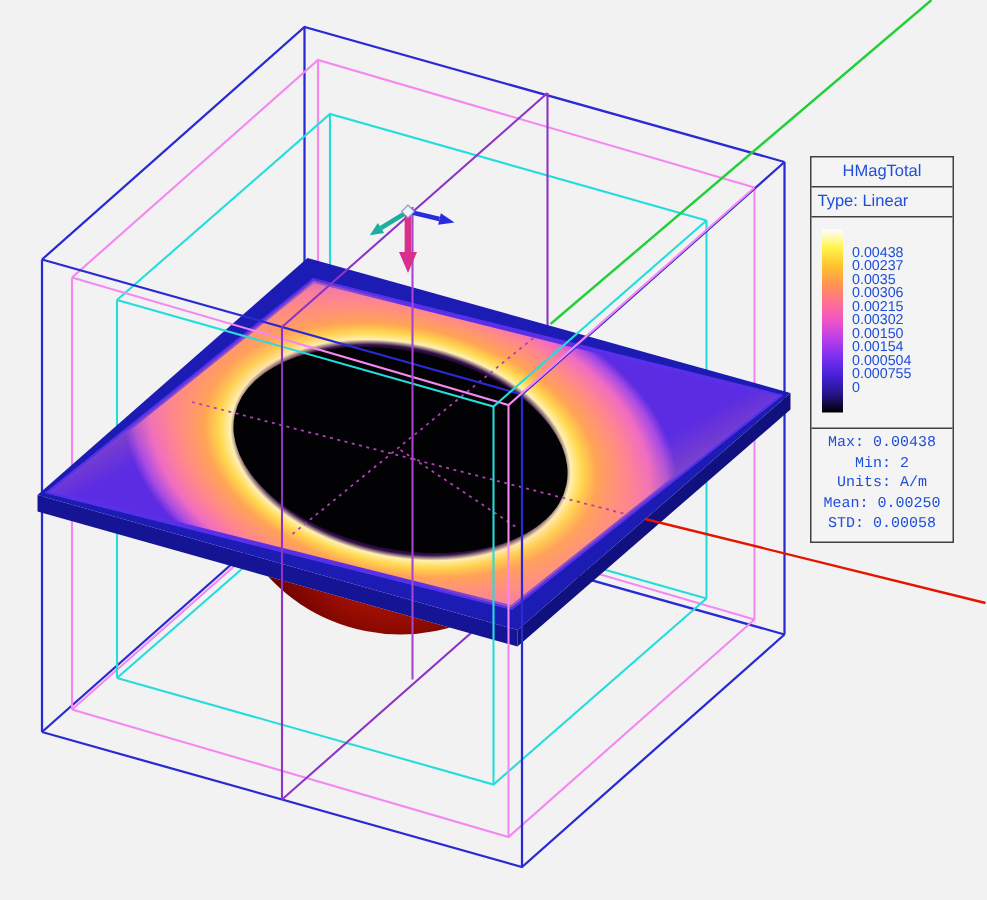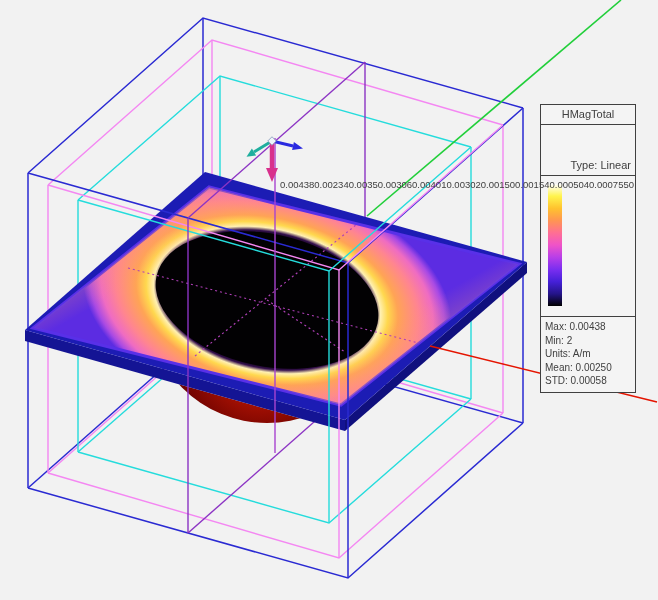--- a/index.html
+++ b/index.html
@@ -1,28 +1,28 @@
 <!DOCTYPE html>
 <html><head>
 <meta charset="utf-8">
 <style>
   html,body{margin:0;padding:0;}
   body{background:#e9e9e9;font-family:"Liberation Sans",sans-serif;}
   #stage{position:relative;width:658px;height:600px;background:#f2f2f2;overflow:hidden;}
   #scene{position:absolute;left:0;top:0;}
   .legend{position:absolute;left:540px;top:104px;width:96px;background:#f4f4f4;
-          border:1px solid #404040;color:#404040;box-sizing:border-box;}
+          border:1px solid #404040;color:#1d4ed8;box-sizing:border-box;}
   .legend .cell{border-bottom:1px solid #404040;font-size:11px;line-height:13px;
           padding:3px 2px;text-align:center;white-space:nowrap;}
-  .legend .type-cell{text-align:right;padding:3px 4px;margin-top:31px;}
+  .legend .type-cell{text-align:left;padding:3px 4px;}
   .scale-area{position:relative;height:140px;border-bottom:1px solid #404040;}
   .colorbar{position:absolute;left:7px;top:8px;width:14px;height:122px;}
   .ticks{position:absolute;left:27px;top:4px;height:129px;width:66px;display:flex;
-         flex-direction:row;justify-content:flex-end;font-size:9.5px;line-height:9px;}
-  .stats{padding:3px 4px 4px 4px;font-size:10px;line-height:13.5px;text-align:left;}
+         flex-direction:column;justify-content:center;font-size:9.5px;line-height:9px;}
+  .stats{padding:3px 4px 4px 4px;font-size:10px;line-height:13.5px;text-align:center;font-family:Liberation Mono, monospace;}
   .stats div{white-space:nowrap;}
 </style>
 </head>
 <body>
 
 <div id="stage">
 
 <svg id="scene" width="658" height="600" viewBox="0 0 658 600">
   <defs>
     <radialGradient id="fieldGrad" gradientUnits="userSpaceOnUse" cx="0" cy="0" r="1" gradientTransform="translate(267,300) rotate(12) scale(187,116)">
@@ -143,24 +143,24 @@
   </g>
 </svg>
 
 <div class="legend">
   <div class="cell">HMagTotal</div>
   <div class="cell type-cell">Type: Linear</div>
   <div class="scale-area">
     <div class="colorbar" style="background: linear-gradient(rgb(255, 255, 255), rgb(255, 244, 76), rgb(255, 194, 46), rgb(255, 149, 82), rgb(255, 111, 147), rgb(239, 83, 200), rgb(184, 62, 232), rgb(122, 46, 240), rgb(69, 32, 216), rgb(36, 20, 137), rgb(0, 0, 0));"></div>
     <div class="ticks">
       <span>0.00438</span>
-      <span>0.00234</span>
+      <span>0.00237</span>
       <span>0.0035</span>
       <span>0.00306</span>
-      <span>0.00401</span>
+      <span>0.00215</span>
       <span>0.00302</span>
       <span>0.00150</span>
       <span>0.00154</span>
       <span>0.000504</span>
       <span>0.000755</span>
       <span>0</span>
     </div>
   </div>
   <div class="stats">
     <div>Max: 0.00438</div>

